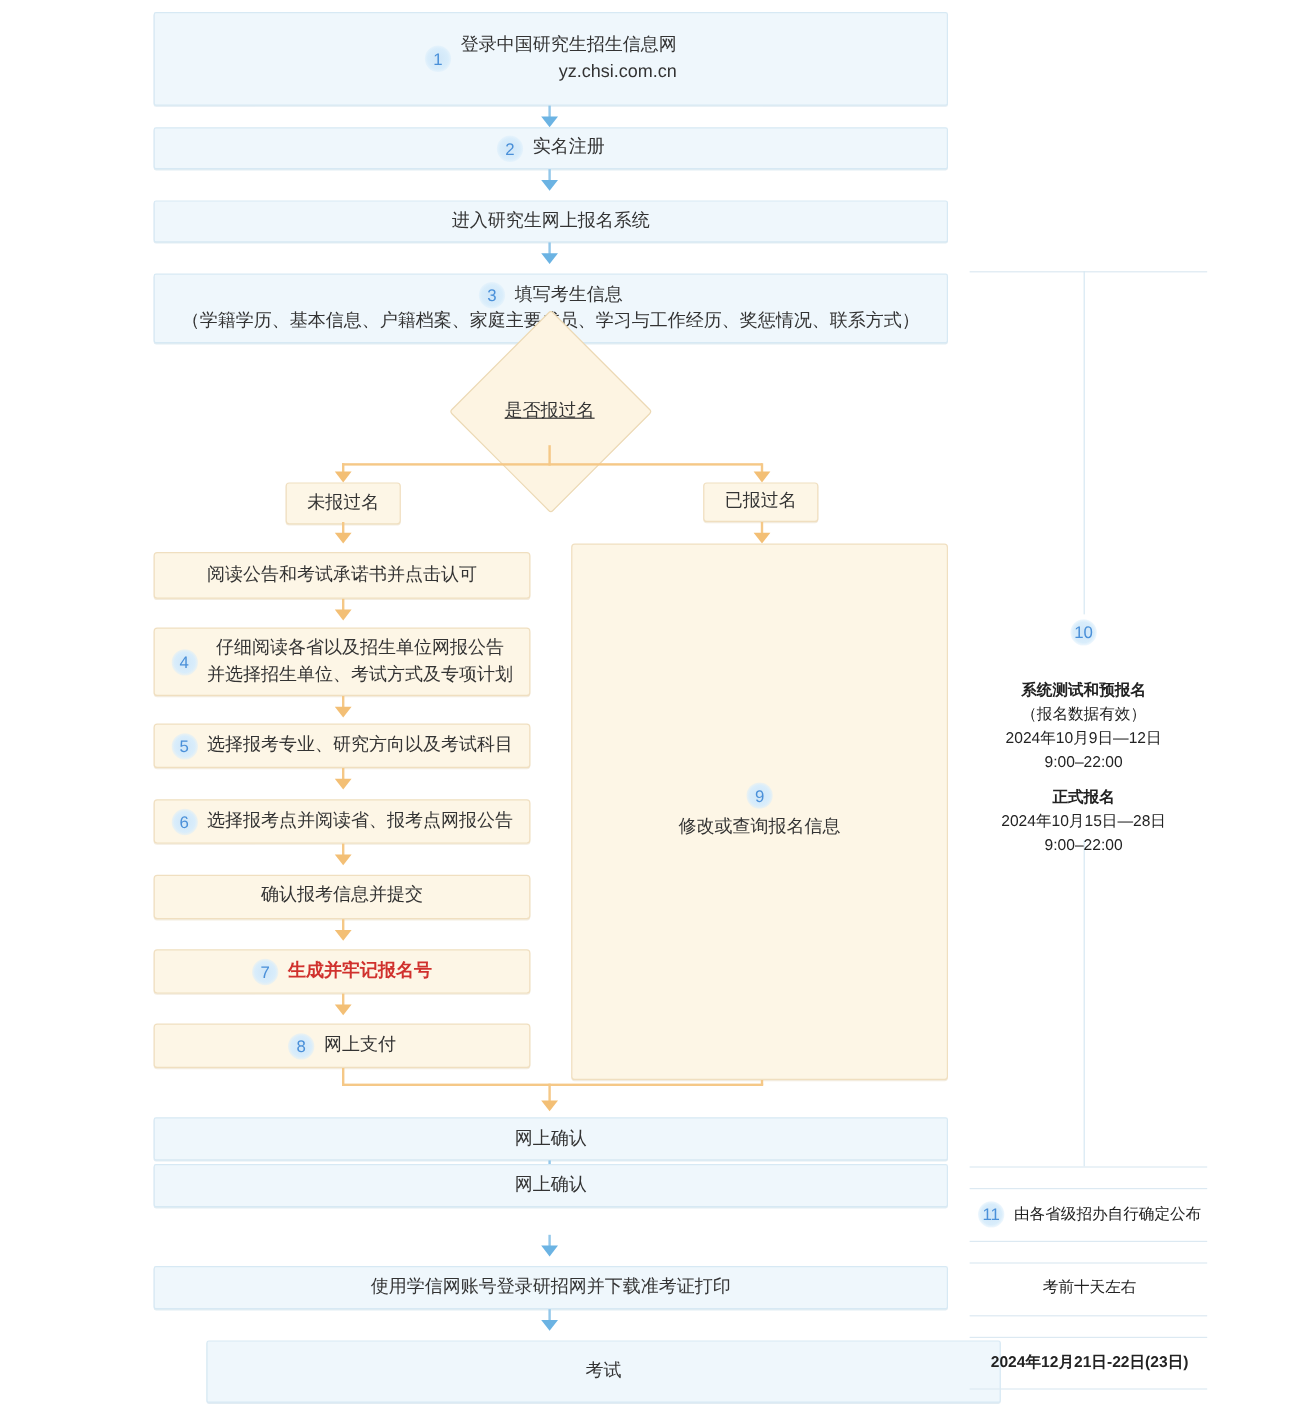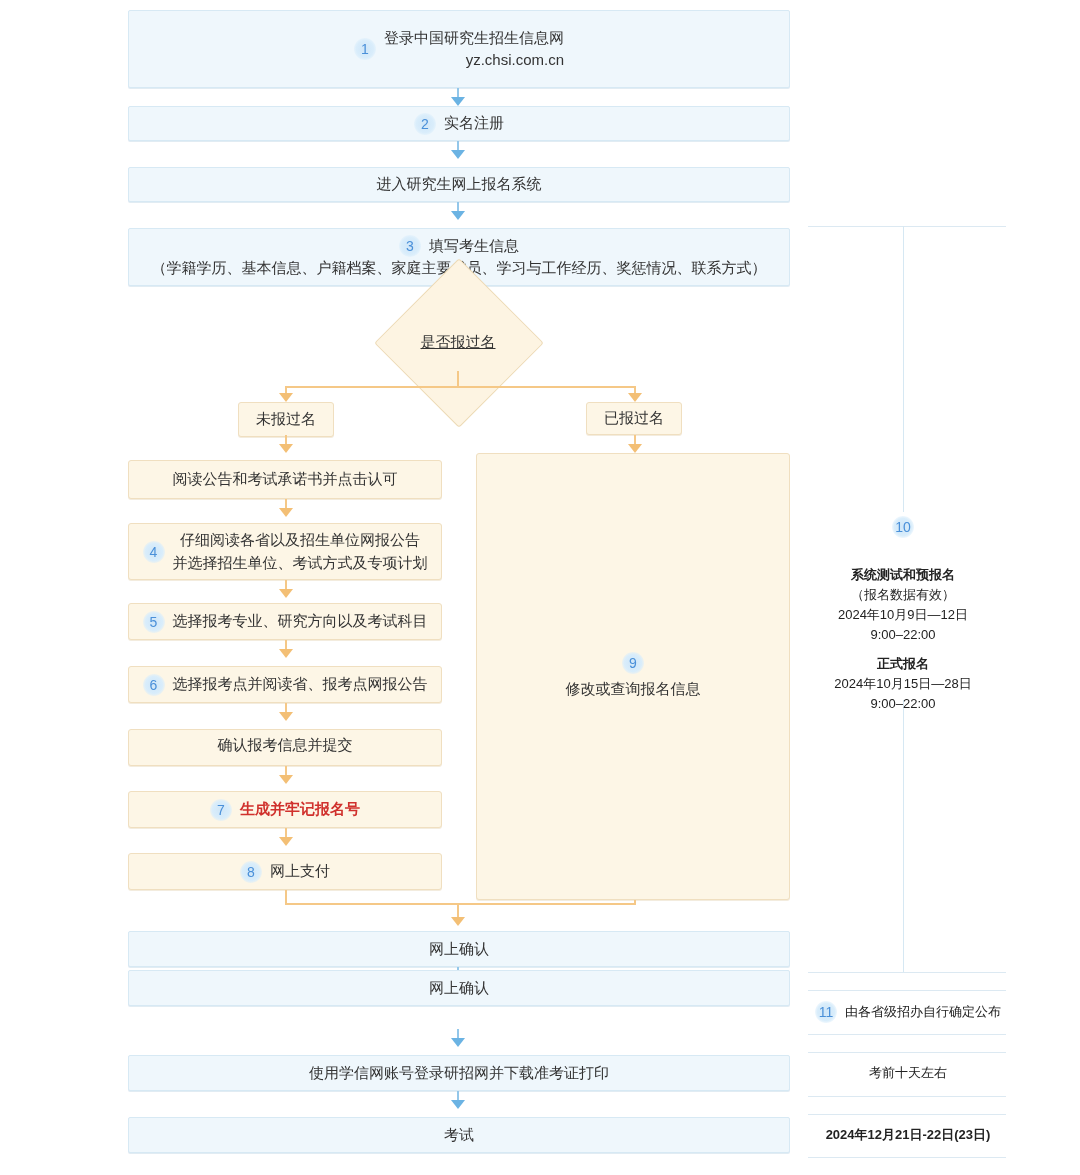--- a/index.html
+++ b/index.html
@@ -266,21 +266,21 @@
   <div class="vline blue-line" style="left:457px;top:1029px;height:13px;"></div>
   <div class="arrow blue-arrow" style="left:451px;top:1038px;"></div>
 
   <div class="node blue big" style="top:1055px;height:36px;">
     <span>使用学信网账号登录研招网并下载准考证打印</span>
   </div>
 
   <div class="vline blue-line" style="left:457px;top:1091px;height:13px;"></div>
   <div class="arrow blue-arrow" style="left:451px;top:1100px;"></div>
 
-  <div class="node blue big" style="top:1117px;height:36px;">
+  <div class="node blue big" style="top:1117px;height:52px;margin-left:44px;">
     <span>考试</span>
   </div>
 
   <div class="rcol-hline" style="left:808px;top:226px;width:198px;"></div>
   <div class="rcol-vline" style="left:903px;top:226px;height:286px;"></div>
   <div class="rcol-vline" style="left:903px;top:700px;height:272px;"></div>
 
   <div class="rtext" style="left:803px;top:516px;">
     <div><span class="badge nomargin">10</span></div>
     <div class="bold">系统测试和预报名</div>

